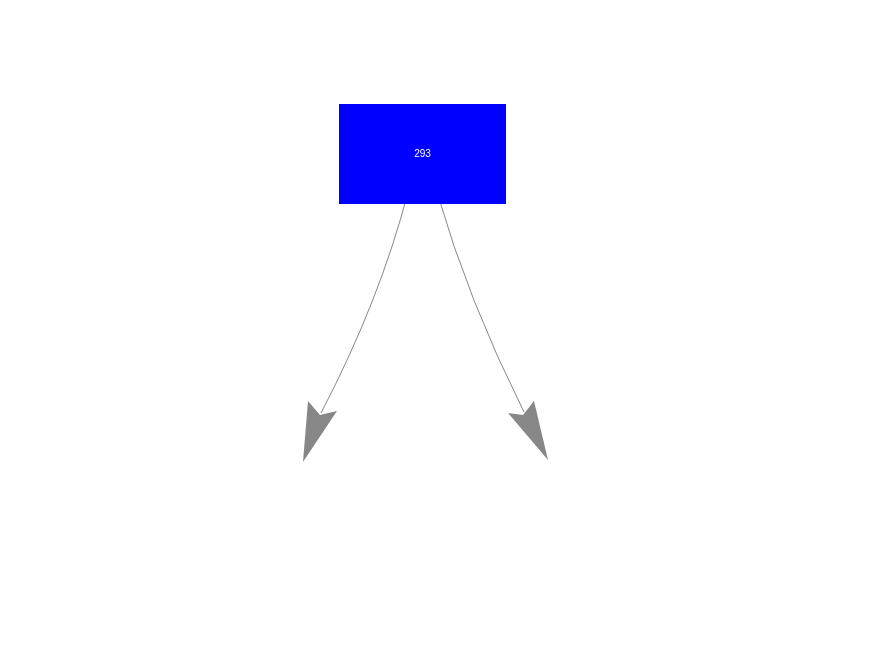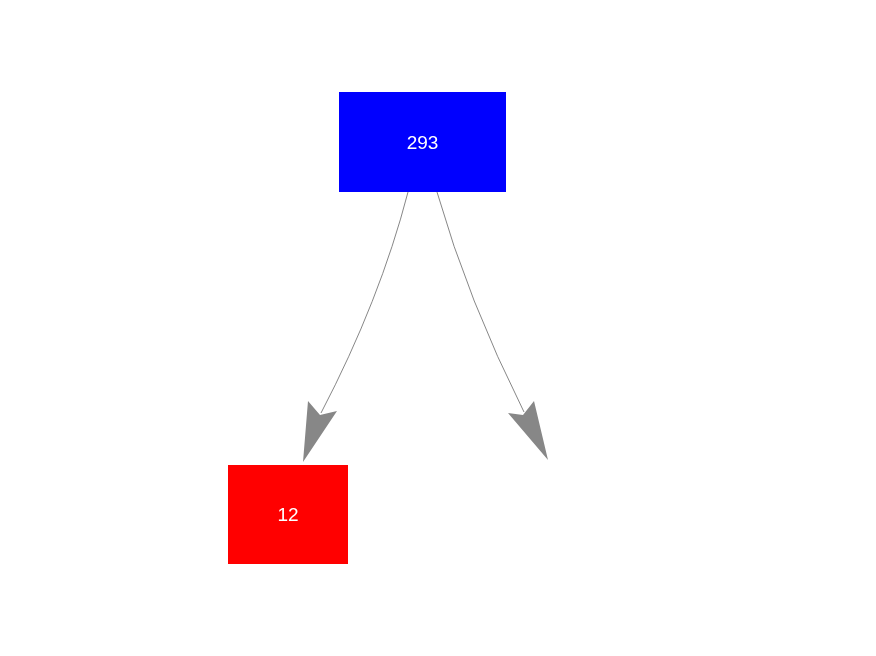--- a/index.html
+++ b/index.html
@@ -19,23 +19,24 @@
     position: absolute;
     left: 0;
     top: 0;
   }
   .node {
     position: absolute;
     display: flex;
     align-items: center;
     justify-content: center;
     color: #ffffff;
-    font-size: 19px;
+    font-size: 10px;
     line-height: 1;
     user-select: none;
+    margin-top: 12px;
   }
   .node-root  { left: 339px; top:  92px; width: 167px; height: 100px; }
   .node-left  { left: 228px; top: 465px; width: 120px; height:  99px; }
   .node-right { left: 479px; top: 465px; width: 168px; height:  99px; }
 </style>
 </head>
 <body>
 
 <div class="canvas">
 
@@ -43,18 +44,15 @@
     <path d="M408,192 Q380,300 321,413" fill="none" stroke-width="1" stroke="#878787"></path>
     <polygon points="303,462 308,401 320,415 337,411" fill="#878787"></polygon>
     <path d="M437,192 Q468,300 524,412" fill="none" stroke-width="1" stroke="#878787"></path>
     <polygon points="548,460 534,401 523,415 508,413" fill="#878787"></polygon>
   </svg>
 
   <div class="node node-root" style="background-color: rgb(0, 0, 255);">
     <span>293</span>
   </div>
 
-  <div class="node node-left" style="background-color: rgb(255, 0, 0);">
-    <span>12</span>
-  </div>
 
 
 </div>
 
 </body></html>

